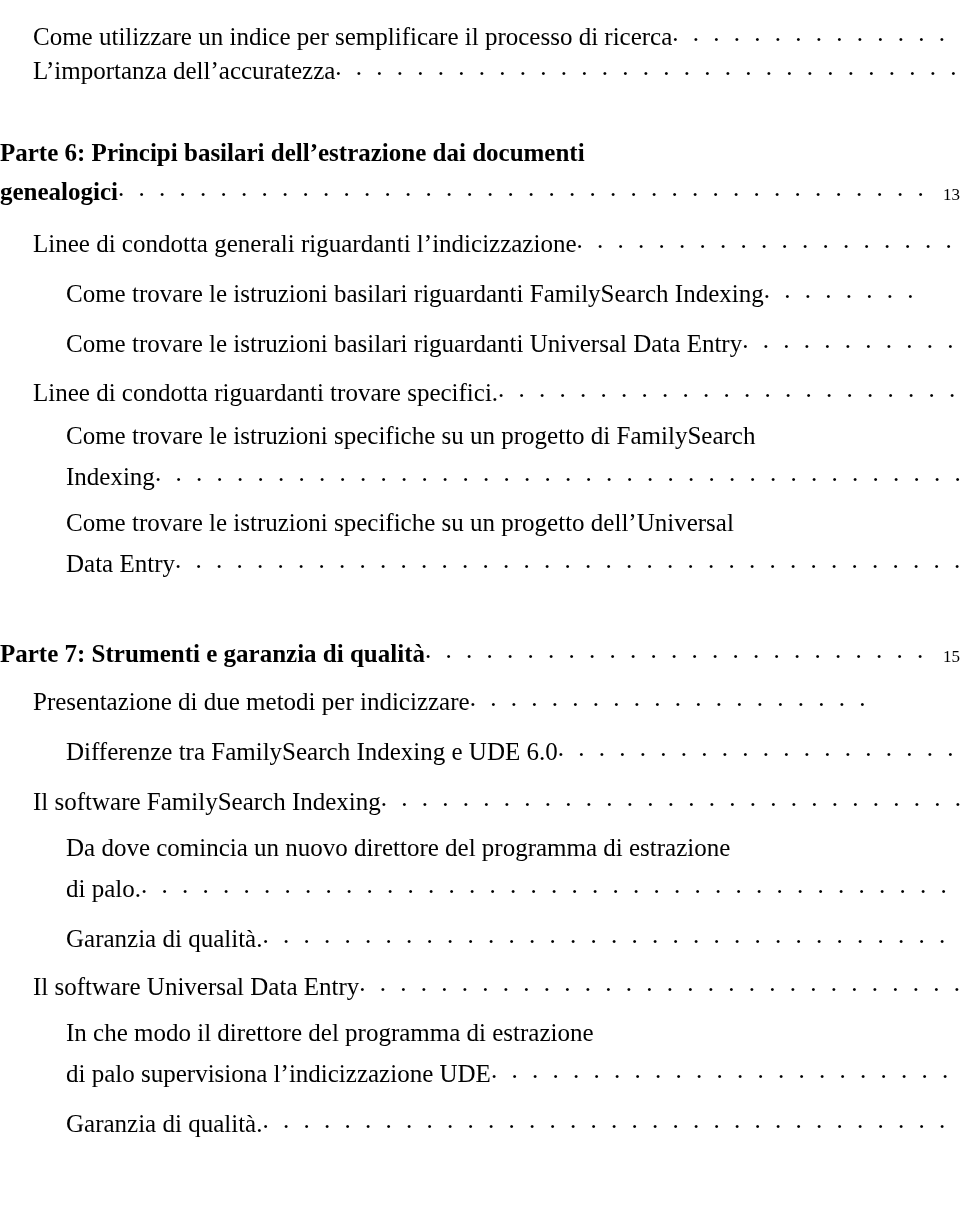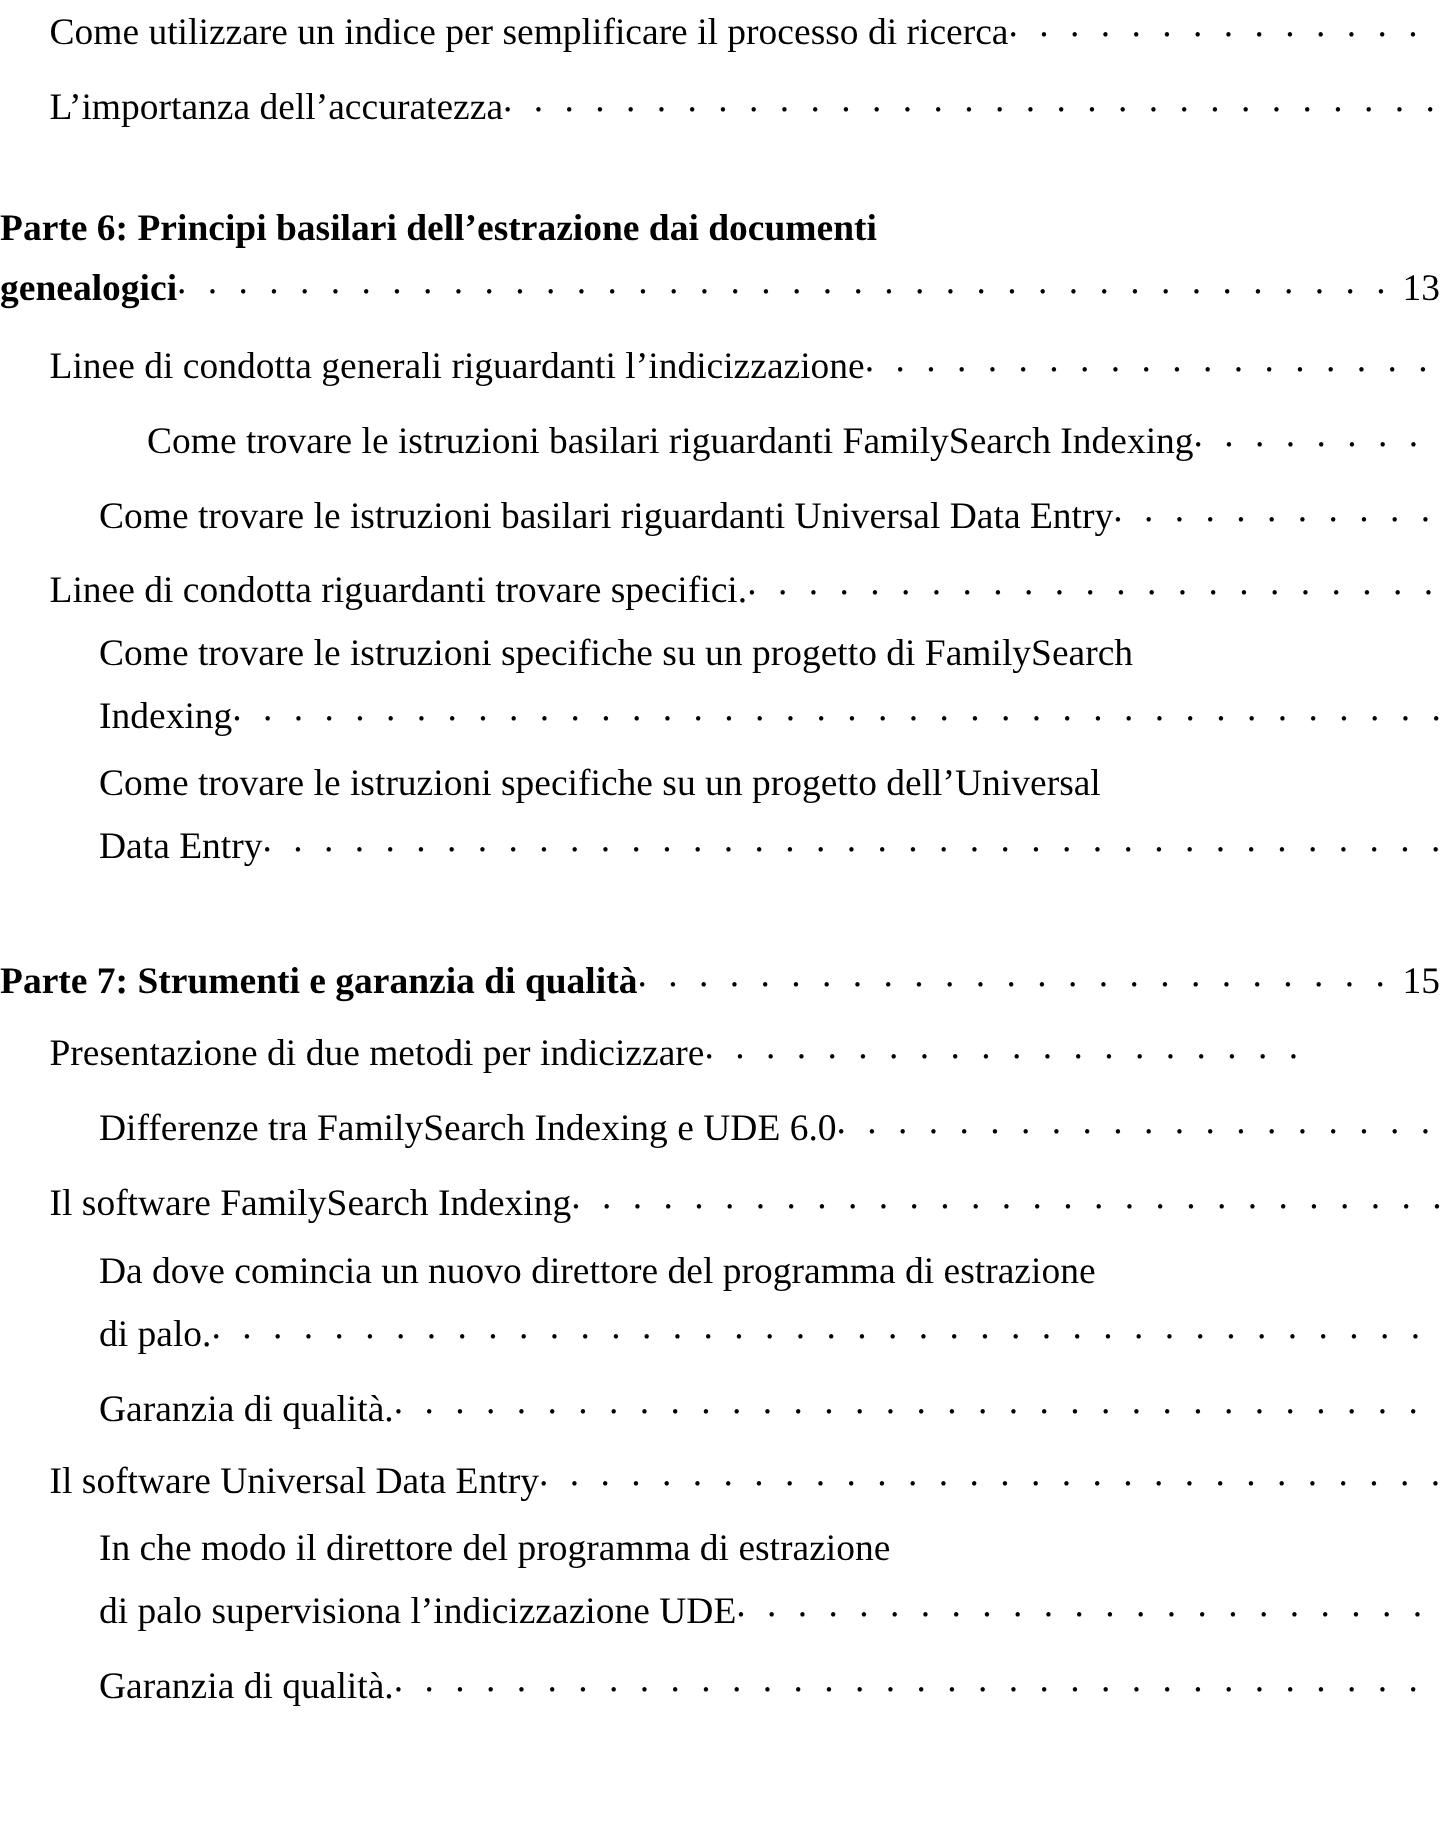--- a/index.html
+++ b/index.html
@@ -53,40 +53,40 @@
   }
   .entry .pageno {
     flex: 0 0 auto;
     text-align: right;
     padding-left: 4px;
   }
 
   
   .lvl0 { font-size: 25px; font-weight: bold; margin-left: 0px; }
   .lvl0 .leader::before { font-weight: normal; font-size: 25px; letter-spacing: 0.16em; }
-  .lvl0 .pageno { font-weight: normal; font-size: 25px; }
+  .lvl0 .pageno { font-weight: normal; font-size: 17px; }
 
   .lvl1 { font-size: 25px; font-weight: normal; margin-left: 33px; }
   .lvl1 .leader::before { letter-spacing: 0.16em; }
 
   .lvl2 { font-size: 25px; font-weight: normal; margin-left: 66px; }
   .lvl2 .leader::before { letter-spacing: 0.16em; }
 
   .lvl0 .leader::before,
   .lvl1 .leader::before,
   .lvl2 .leader::before { font-size: 25px; }
 
   .block { position: relative; }
 </style>
 </head>
 <body>
 
 <div id="toc">
 
-  <div class="block" style="position:absolute; left:0; top:4px; width:960px;">
+  <div class="block" style="position:absolute; left:0; top:20px; width:960px;">
     <div class="entry lvl1">
       <span class="etitle">Come utilizzare un indice per semplificare il processo di ricerca</span>
       <span class="leader"></span>
 
     </div>
   </div>
 
   <div class="block" style="position:absolute; left:0; top:54px; width:932px;">
     <div class="entry lvl1">
       <span class="etitle">L’importanza dell’accuratezza</span>
@@ -108,21 +108,21 @@
   </div>
 
   <div class="block" style="position:absolute; left:0; top:227px; width:960px;">
     <div class="entry lvl1">
       <span class="etitle">Linee di condotta generali riguardanti l’indicizzazione</span>
       <span class="leader"></span>
 
     </div>
   </div>
 
-  <div class="block" style="position:absolute; left:0; top:277px; width:856px;margin-left:32px;">
+  <div class="block" style="position:absolute; left:0; top:277px; width:856px;">
     <div class="entry lvl2">
       <span class="etitle">Come trovare le istruzioni basilari riguardanti FamilySearch Indexing</span>
       <span class="leader"></span>
 
     </div>
   </div>
 
   <div class="block" style="position:absolute; left:0; top:327px; width:960px;">
     <div class="entry lvl2">
       <span class="etitle">Come trovare le istruzioni basilari riguardanti Universal Data Entry</span>

